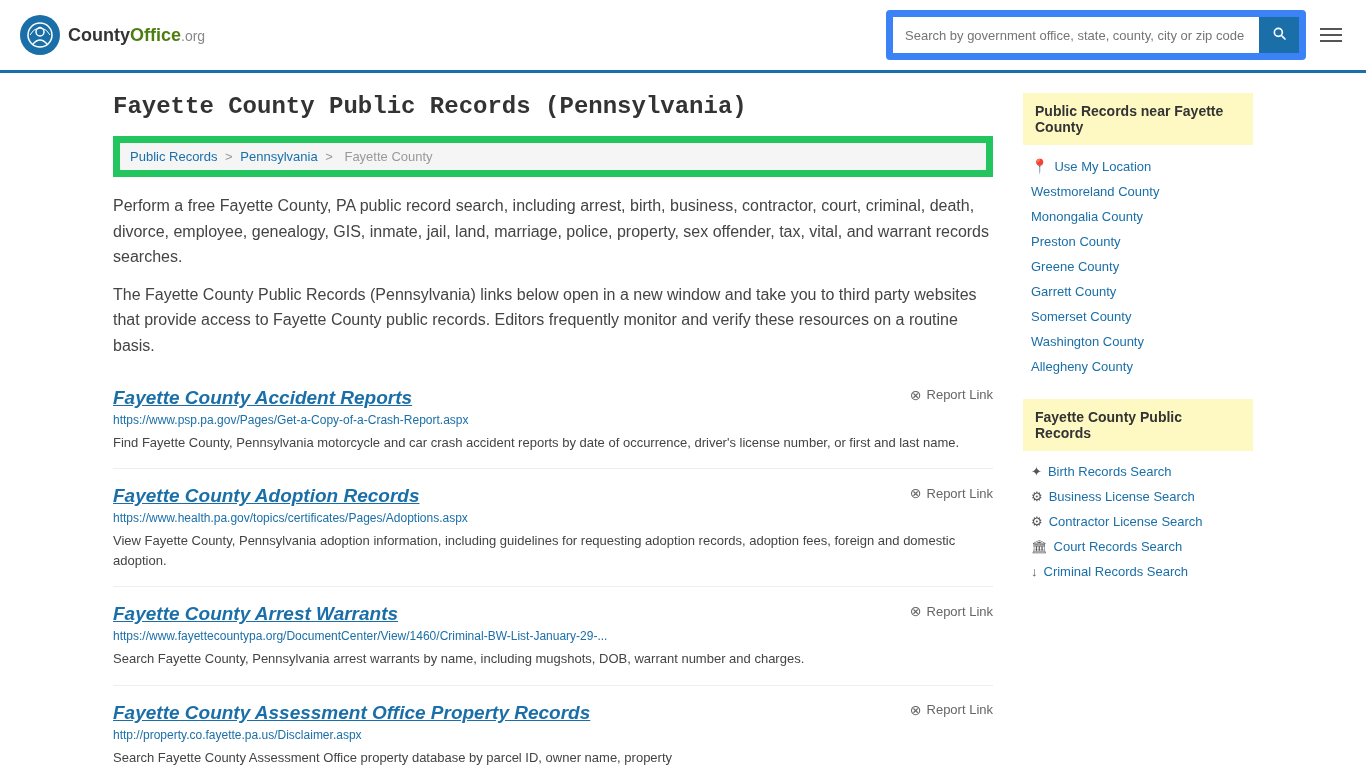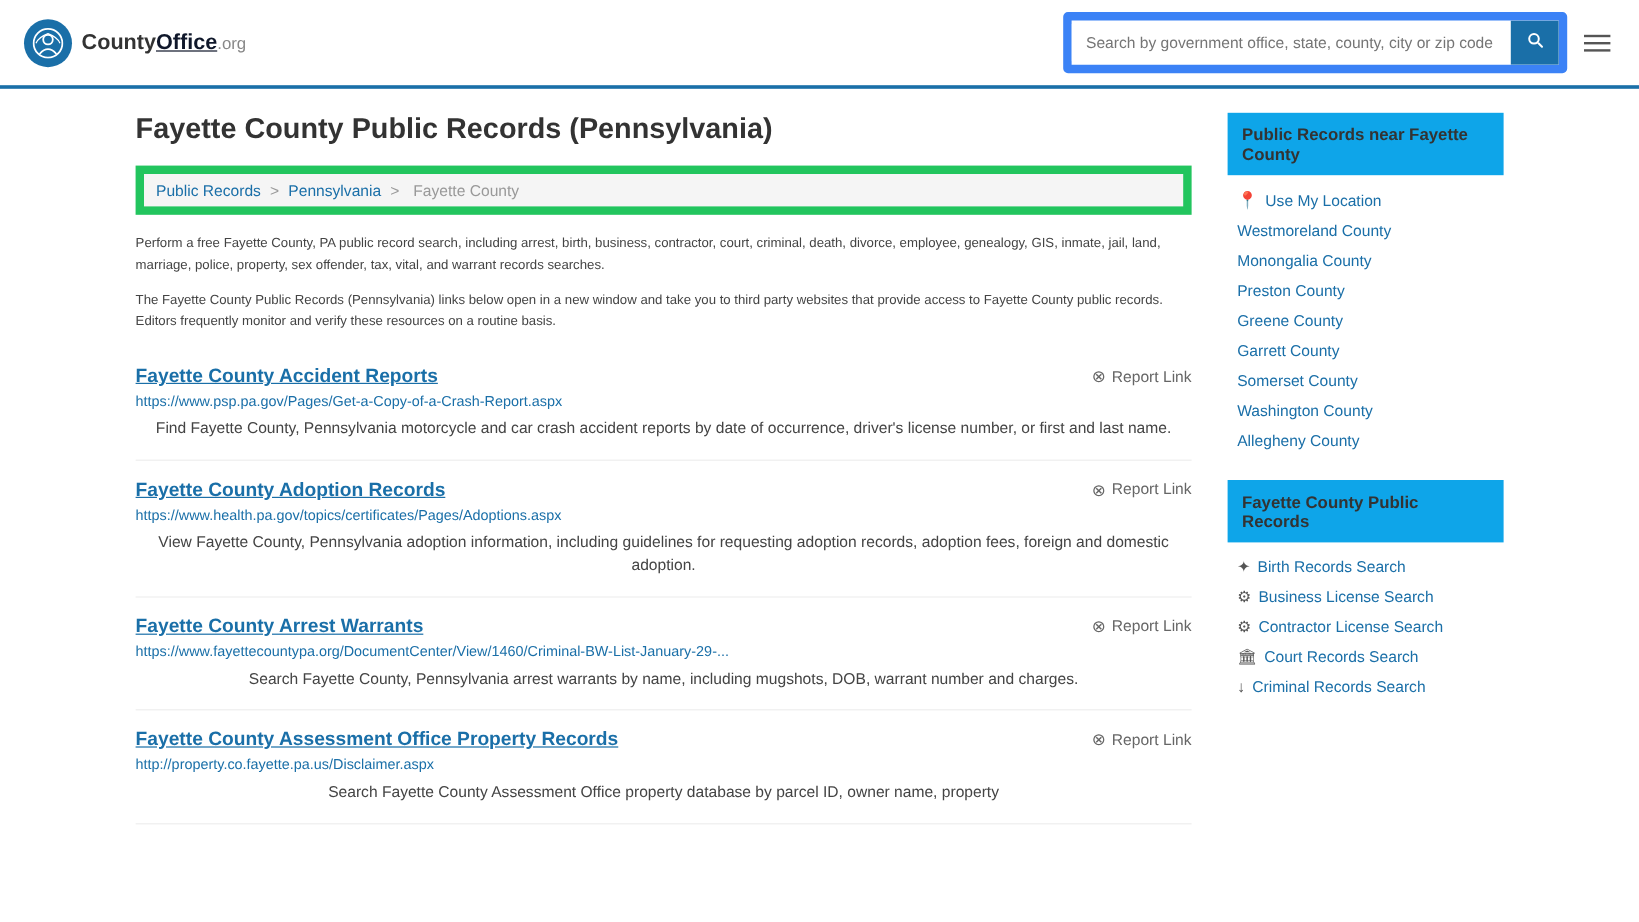--- a/index.html
+++ b/index.html
@@ -88,64 +88,66 @@
 
     
     .content-area {
       flex: 1;
     }
     .page-title {
       font-size: 24px;
       font-weight: bold;
       color: #333;
       margin-bottom: 16px;
+      font-family: Liberation Mono, monospace;
     }
     .breadcrumb {
       font-size: 13px;
       color: #666;
       margin-bottom: 16px;
       padding: 6px 10px;
       background: #f5f5f5;
       border: 7px solid #22c55e;
     }
     .breadcrumb a {
       color: #1a6fa8;
       text-decoration: none;
     }
     .breadcrumb span {
       margin: 0 4px;
       color: #999;
     }
     .intro-text {
-      font-size: 11px;
+      font-size: 16px;
       line-height: 1.6;
       color: #444;
       margin-bottom: 12px;
     }
     .intro-text a {
       color: #1a6fa8;
     }
 
     
     .record-entry {
       border-bottom: 1px solid #eee;
       padding: 16px 0;
     }
     .record-header {
       display: flex;
       justify-content: space-between;
       align-items: flex-start;
       margin-bottom: 4px;
     }
     .record-title {
-      font-size: 16px;
+      font-size: 19px;
       font-weight: bold;
       color: #1a6fa8;
       text-decoration: underline;
       cursor: pointer;
+      font-style: italic;
     }
     .report-link {
       display: flex;
       align-items: center;
       gap: 5px;
       font-size: 13px;
       color: #666;
       cursor: pointer;
       white-space: nowrap;
     }
@@ -155,33 +157,32 @@
     .record-url {
       font-size: 12px;
       color: #1a6fa8;
       margin-bottom: 6px;
       word-break: break-all;
     }
     .record-desc {
       font-size: 13px;
       color: #444;
       line-height: 1.5;
-      text-align: center;
     }
 
     
     .sidebar {
       width: 230px;
       flex-shrink: 0;
     }
     .sidebar-section {
       margin-bottom: 20px;
     }
     .sidebar-header {
-      background: #0ea5e9;
+      background: #fef9c3;
       padding: 10px 12px;
       font-size: 14px;
       font-weight: bold;
       color: #333;
       margin-bottom: 8px;
     }
     .sidebar-item {
       padding: 5px 8px;
       font-size: 13px;
     }
@@ -228,21 +229,21 @@
   <div class="logo-area">
     <div class="logo-circle">
       <svg width="26" height="26" viewBox="0 0 26 26" fill="none">
         <circle cx="13" cy="13" r="12" stroke="white" stroke-width="1.5" fill="#1a6fa8"></circle>
         <circle cx="13" cy="10" r="4" stroke="white" stroke-width="1.5" fill="none"></circle>
         <path d="M6 22 Q13 14 20 22" stroke="white" stroke-width="1.5" fill="none"></path>
         <path d="M3 13 Q5 8 13 5 Q21 8 23 13" stroke="white" stroke-width="1" fill="none"></path>
       </svg>
     </div>
     <div>
-      <span style="font-weight:bold;font-size:18px;color:#333;">County<span style="color:#0f172a;text-decoration:underline;">Office</span><span style="color:#888;font-weight:normal;font-size:14px;">.org</span></span>
+      <span style="font-weight:bold;font-size:18px;color:#333;">County<span style="color:#4d7c0f;">Office</span><span style="color:#888;font-weight:normal;font-size:14px;">.org</span></span>
     </div>
   </div>
   <div class="header-right">
     <div class="search-bar">
       <input type="text" placeholder="Search by government office, state, county, city or zip code" style="">
       <button class="search-btn">
         <svg width="16" height="16" fill="white" viewBox="0 0 24 24">
             <path d="M21 21l-4.35-4.35M17 11A6 6 0 1 1 5 11a6 6 0 0 1 12 0z" stroke="white" stroke-width="2.5" fill="none" stroke-linecap="round"></path>
           </svg>
       </button>

